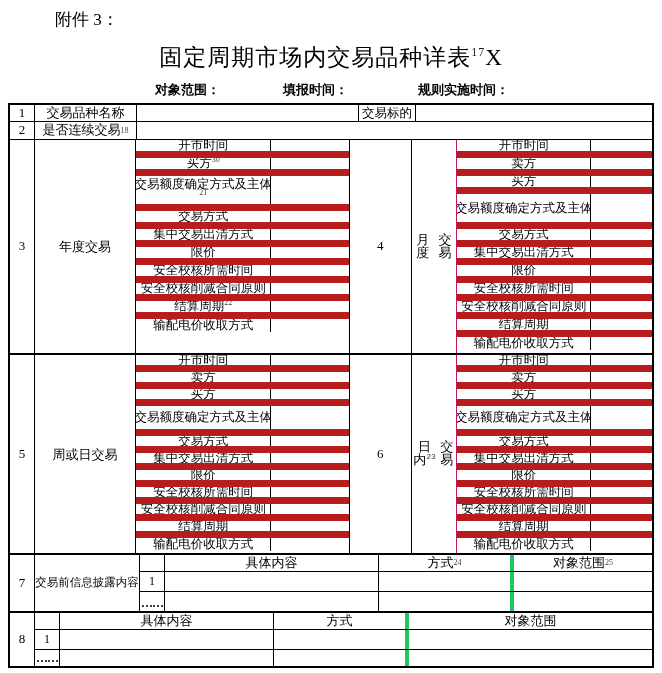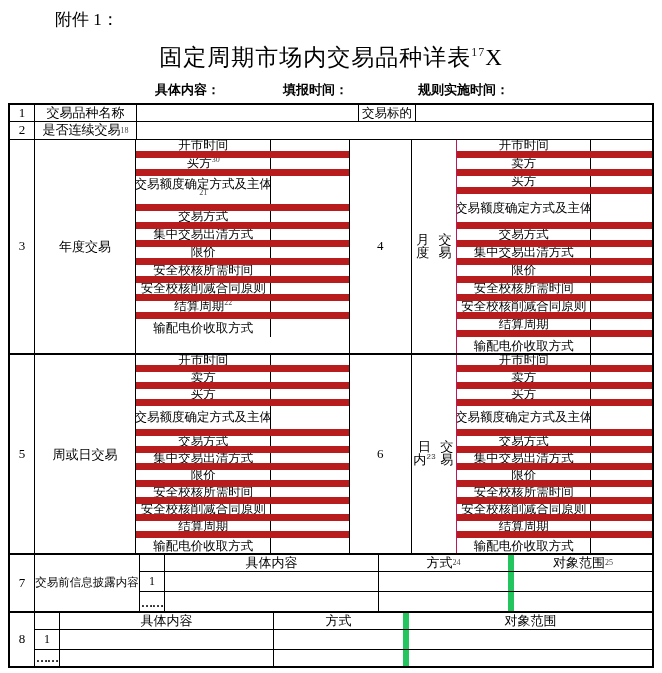--- a/index.html
+++ b/index.html
@@ -26,49 +26,49 @@
   
   .spec-section{display:flex;box-sizing:border-box;border-bottom:2px solid #000;overflow:hidden;flex:none;}
   .sec34{height:215px;} .sec56{height:200px;}
   .ncol{width:25px;box-sizing:border-box;border-right:1px solid #000;display:flex;align-items:center;justify-content:center;}
   .lcol{width:102px;box-sizing:border-box;border-right:1px solid #000;display:flex;align-items:center;justify-content:center;text-align:center;line-height:1.5;}
   .stack{width:215px;box-sizing:border-box;border-right:1px solid #000;display:flex;flex-direction:column;overflow:hidden;}
   .n2col{width:62px;box-sizing:border-box;border-right:1px solid #000;display:flex;align-items:center;justify-content:center;}
   .l2col{width:46px;box-sizing:border-box;border-right:1px solid #be185d;display:flex;align-items:center;justify-content:center;text-align:center;line-height:1.5;font-family:Liberation Mono, monospace;}
   .stack2{width:196px;display:flex;flex-direction:column;overflow:hidden;}
   .srow{display:flex;box-sizing:border-box;border-bottom:7px solid #b91c1c;flex:none;}
-  .srow.last{border-bottom:none;}
+  .srow.last{border-bottom:none;flex-direction:column;}
   .slabel{box-sizing:border-box;border-right:1px solid #000;display:flex;flex-direction:column;align-items:center;justify-content:center;text-align:center;overflow:hidden;white-space:nowrap;font-size:12.5px;}
   .stack .slabel{width:135px;} .stack2 .slabel{width:134px;}
   .sval{flex:1;}
   .suprow{line-height:1;}
 
   
   .dsec{display:flex;box-sizing:border-box;border-bottom:2px solid #000;overflow:hidden;flex:none;}
   .dsec.sec7{height:58px;} .dsec.sec8{height:53px;border-bottom:none;flex:1;}
   .dlabel{width:105px;box-sizing:border-box;border-right:1px solid #000;display:flex;align-items:center;justify-content:center;font-size:11.5px;white-space:nowrap;overflow:hidden;}
   .dgrid{flex:1;display:flex;flex-direction:column;overflow:hidden;}
   .drow{display:flex;box-sizing:border-box;border-bottom:1px solid #000;flex:none;}
   .drow.hdr{height:17px;} .drow.item{height:20px;} .drow.last{border-bottom:none;flex:1;}
   .didx{width:25px;box-sizing:border-box;border-right:1px solid #000;display:flex;align-items:center;justify-content:center;font-size:12px;}
   .didx.dots{justify-content:flex-start;padding-left:1px;font-weight:bold;letter-spacing:-1px;font-size:12px;align-items:flex-end;}
   .dc1{width:214px;box-sizing:border-box;border-right:1px solid #000;display:flex;align-items:flex-end;justify-content:center;}
-  .dc2{width:135px;box-sizing:border-box;border-right:6px solid #22c55e;display:flex;align-items:center;justify-content:center;}
+  .dc2{width:135px;box-sizing:border-box;border-right:4px solid #22c55e;display:flex;align-items:center;justify-content:center;}
   .dc3{flex:1;display:flex;align-items:center;justify-content:center;}
 </style>
 </head>
 <body>
 
 <div class="page">
-  <div class="attachment">附件 1：</div>
+  <div class="attachment">附件 3：</div>
 
   <div class="doc-title"><span>固定周期市场内交易品种详表</span><sup>17</sup><span>X</span></div>
 
   <div class="meta">
-    <span class="m1">具体内容：</span>
+    <span class="m1">对象范围：</span>
     <span class="m2">填报时间：</span>
     <span class="m3">规则实施时间：</span>
   </div>
 
   <div class="tbl">
 
     <div class="row r1">
       <div class="cell w-no">1</div>
       <div class="cell w-lab">交易品种名称</div>
       <div class="cell w-v1"></div>

